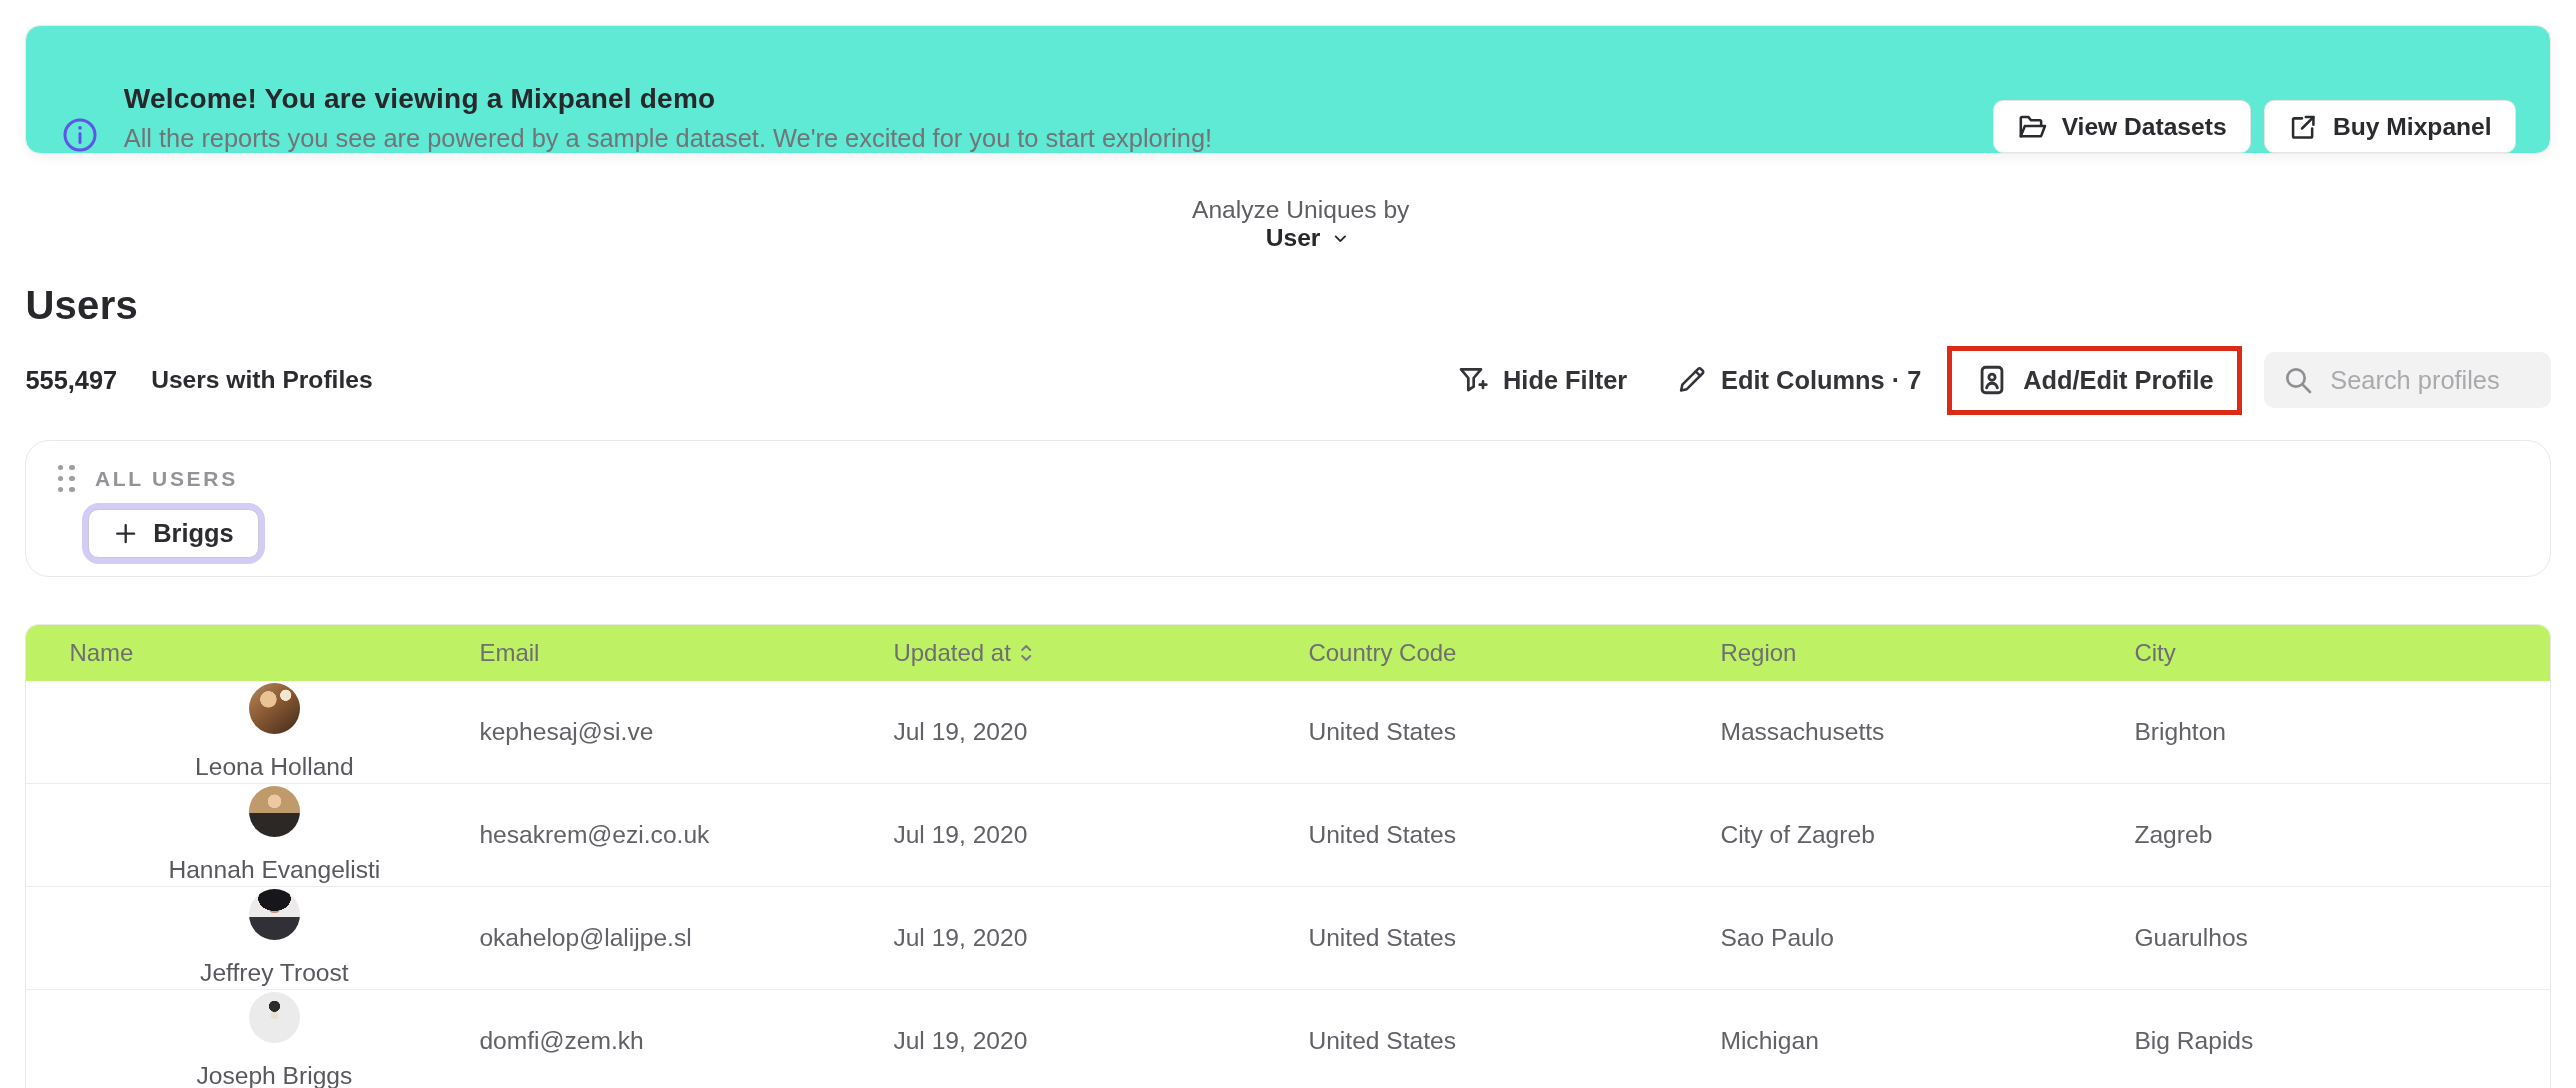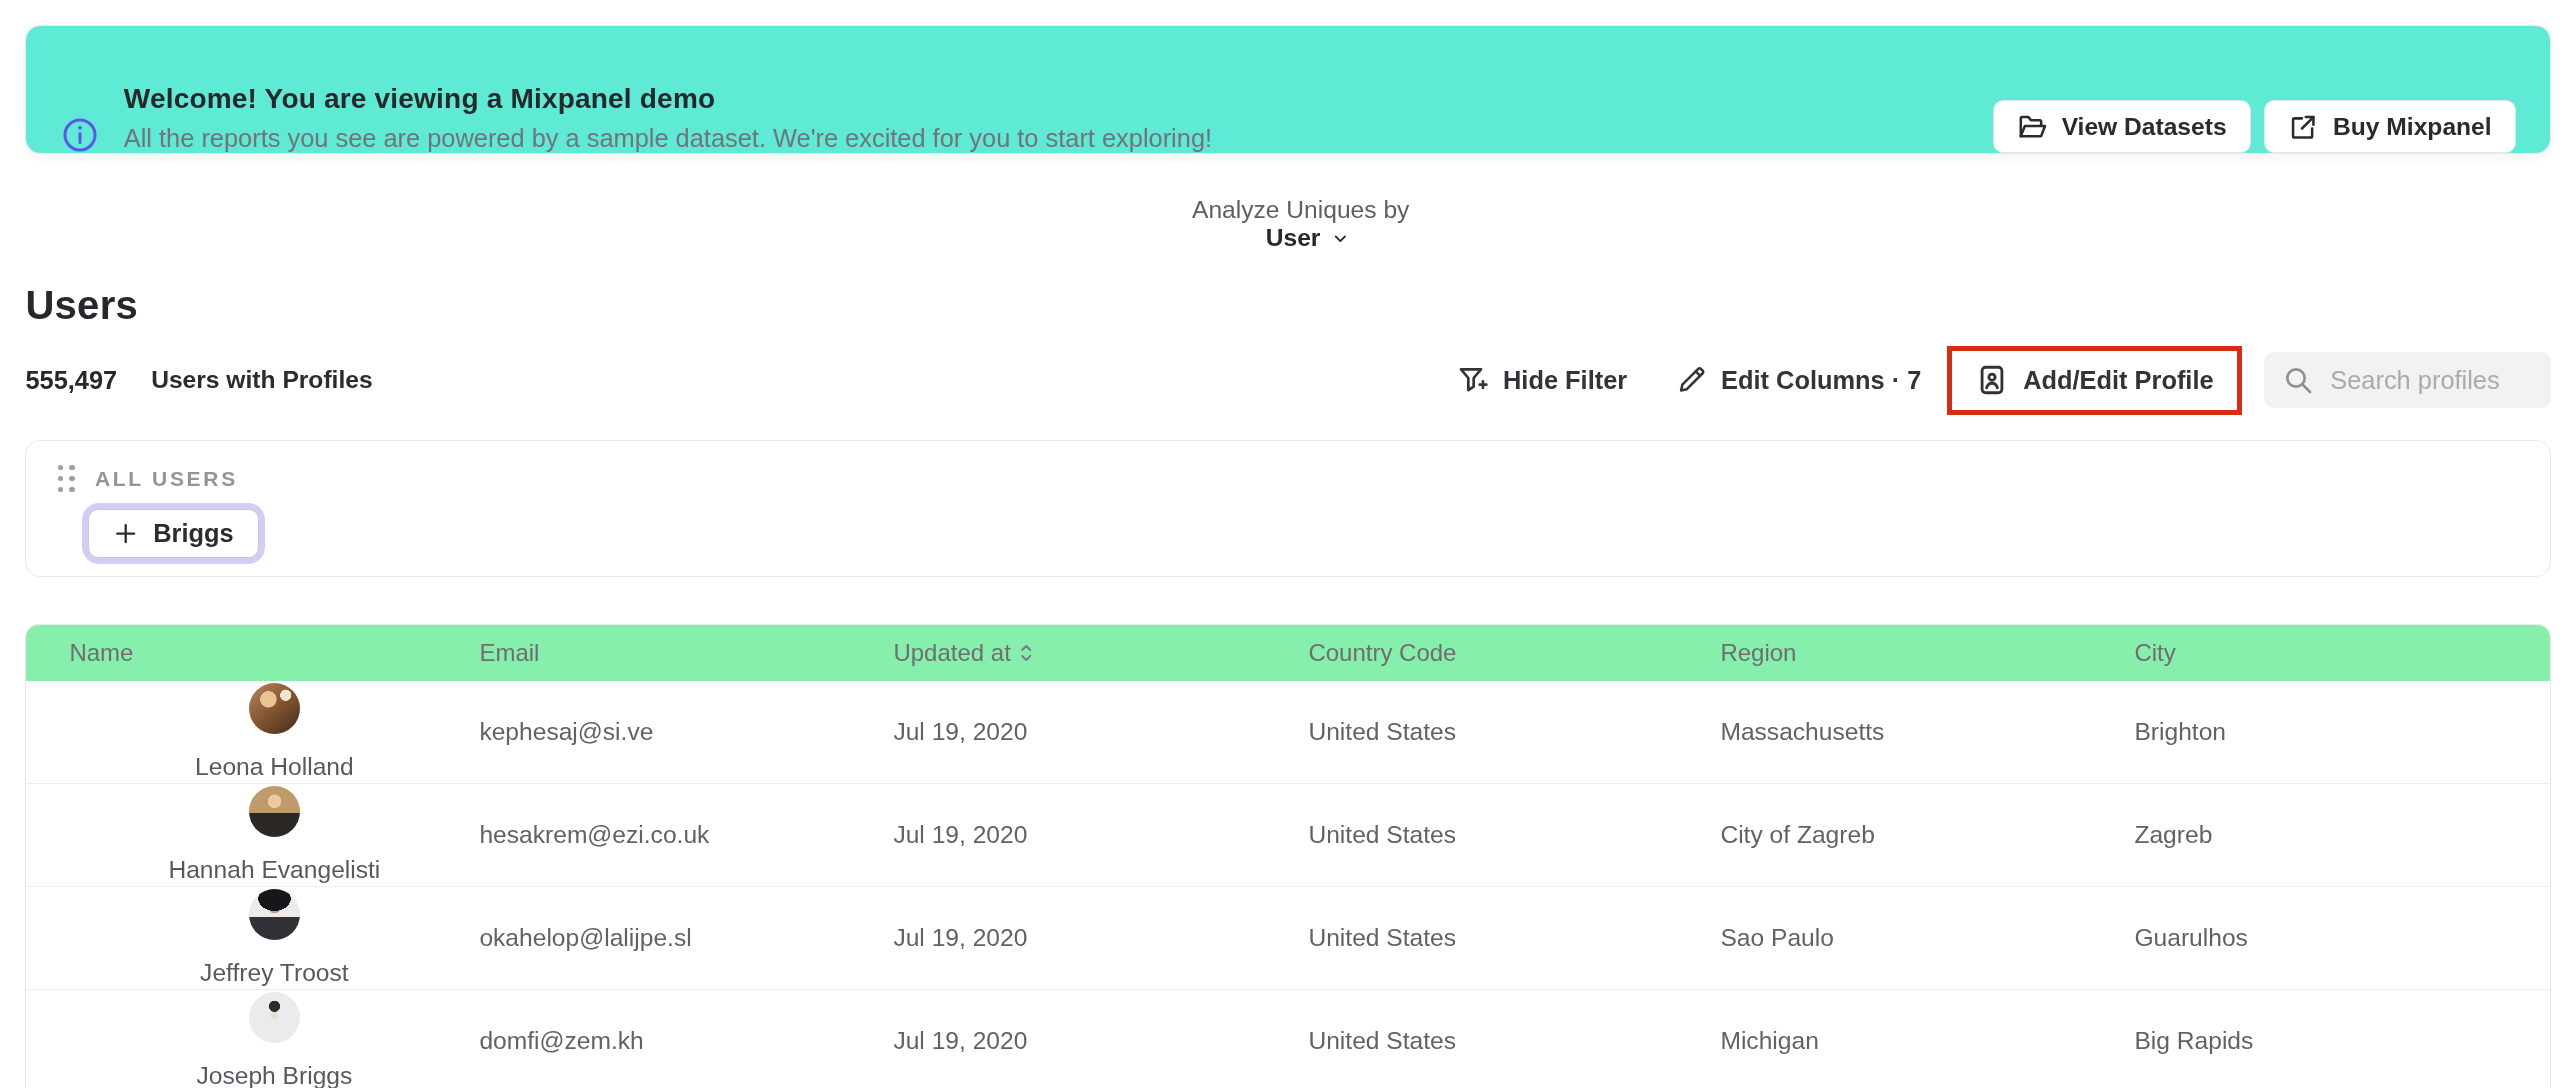--- a/index.html
+++ b/index.html
@@ -72,21 +72,21 @@
   .search-box input {
     border: none; background: transparent; outline: none;
     font-family: "Liberation Sans", sans-serif;
     font-size: 25.4px; color: #45454a; width: 100%;
   }
   .search-box input::placeholder { color: #a9a9ae; }
 
   
   .filter-card {
     margin: 24px 25.4px 0; height: 137px;
-    border: 1.7px solid #eaeaea; border-radius: 15px;
+    border: 1.7px solid #eaeaea; border-radius: 24px;
     padding: 24px 0 0 32px; background: #fff;
   }
   .group-row { display: flex; align-items: center; gap: 20.4px; }
   .drag-handle { display: grid; grid-template-columns: 5.1px 5.1px; gap: 6px; cursor: grab; }
   .drag-handle i { width: 5.1px; height: 5.1px; border-radius: 50%; background: #9d9da2; }
   .group-label { font-size: 21px; font-weight: 600; letter-spacing: 2.7px; color: #939399; }
   .filter-ring {
     display: inline-flex; margin: 11px 0 0 24px;
     background: #d2cdf6; padding: 6px; border-radius: 17px;
   }
@@ -102,21 +102,21 @@
     margin: 47px 25.4px 0;
     border: 1.7px solid #e9e9e9; border-bottom: none;
     border-radius: 13.6px 13.6px 0 0; overflow: hidden;
   }
   .thead, .trow {
     display: grid;
     grid-template-columns: 410px 414px 415px 412px 414px auto;
     align-items: center;
     padding-left: 43px;
   }
-  .thead { background: #86efac; height: 56px; font-size: 24px; color: #6e6e73; }
+  .thead { background: #bef264; height: 56px; font-size: 24px; color: #6e6e73; }
   .th { display: flex; align-items: center; gap: 8.5px; cursor: pointer; }
   .sort-icon { color: #7c7c81; }
   .trow { height: 103px; background: #fff; border-bottom: 1.7px solid #ededed; font-size: 24.6px; color: #616167; }
   .name-cell { display: flex; align-items: center; gap: 19.5px; color: #58585e; flex-direction: column; }
   .avatar { width: 51px; height: 51px; border-radius: 50%; flex: none; }
   .avatar-0 { background:
       radial-gradient(circle at 38% 32%, #e9c394 0 17%, rgba(0,0,0,0) 18%),
       radial-gradient(circle at 72% 24%, #f2e6cf 0 10%, rgba(0,0,0,0) 11%),
       linear-gradient(140deg, #b5885a 0%, #8a5a34 45%, #41291a 100%); }
   .avatar-1 { background:

